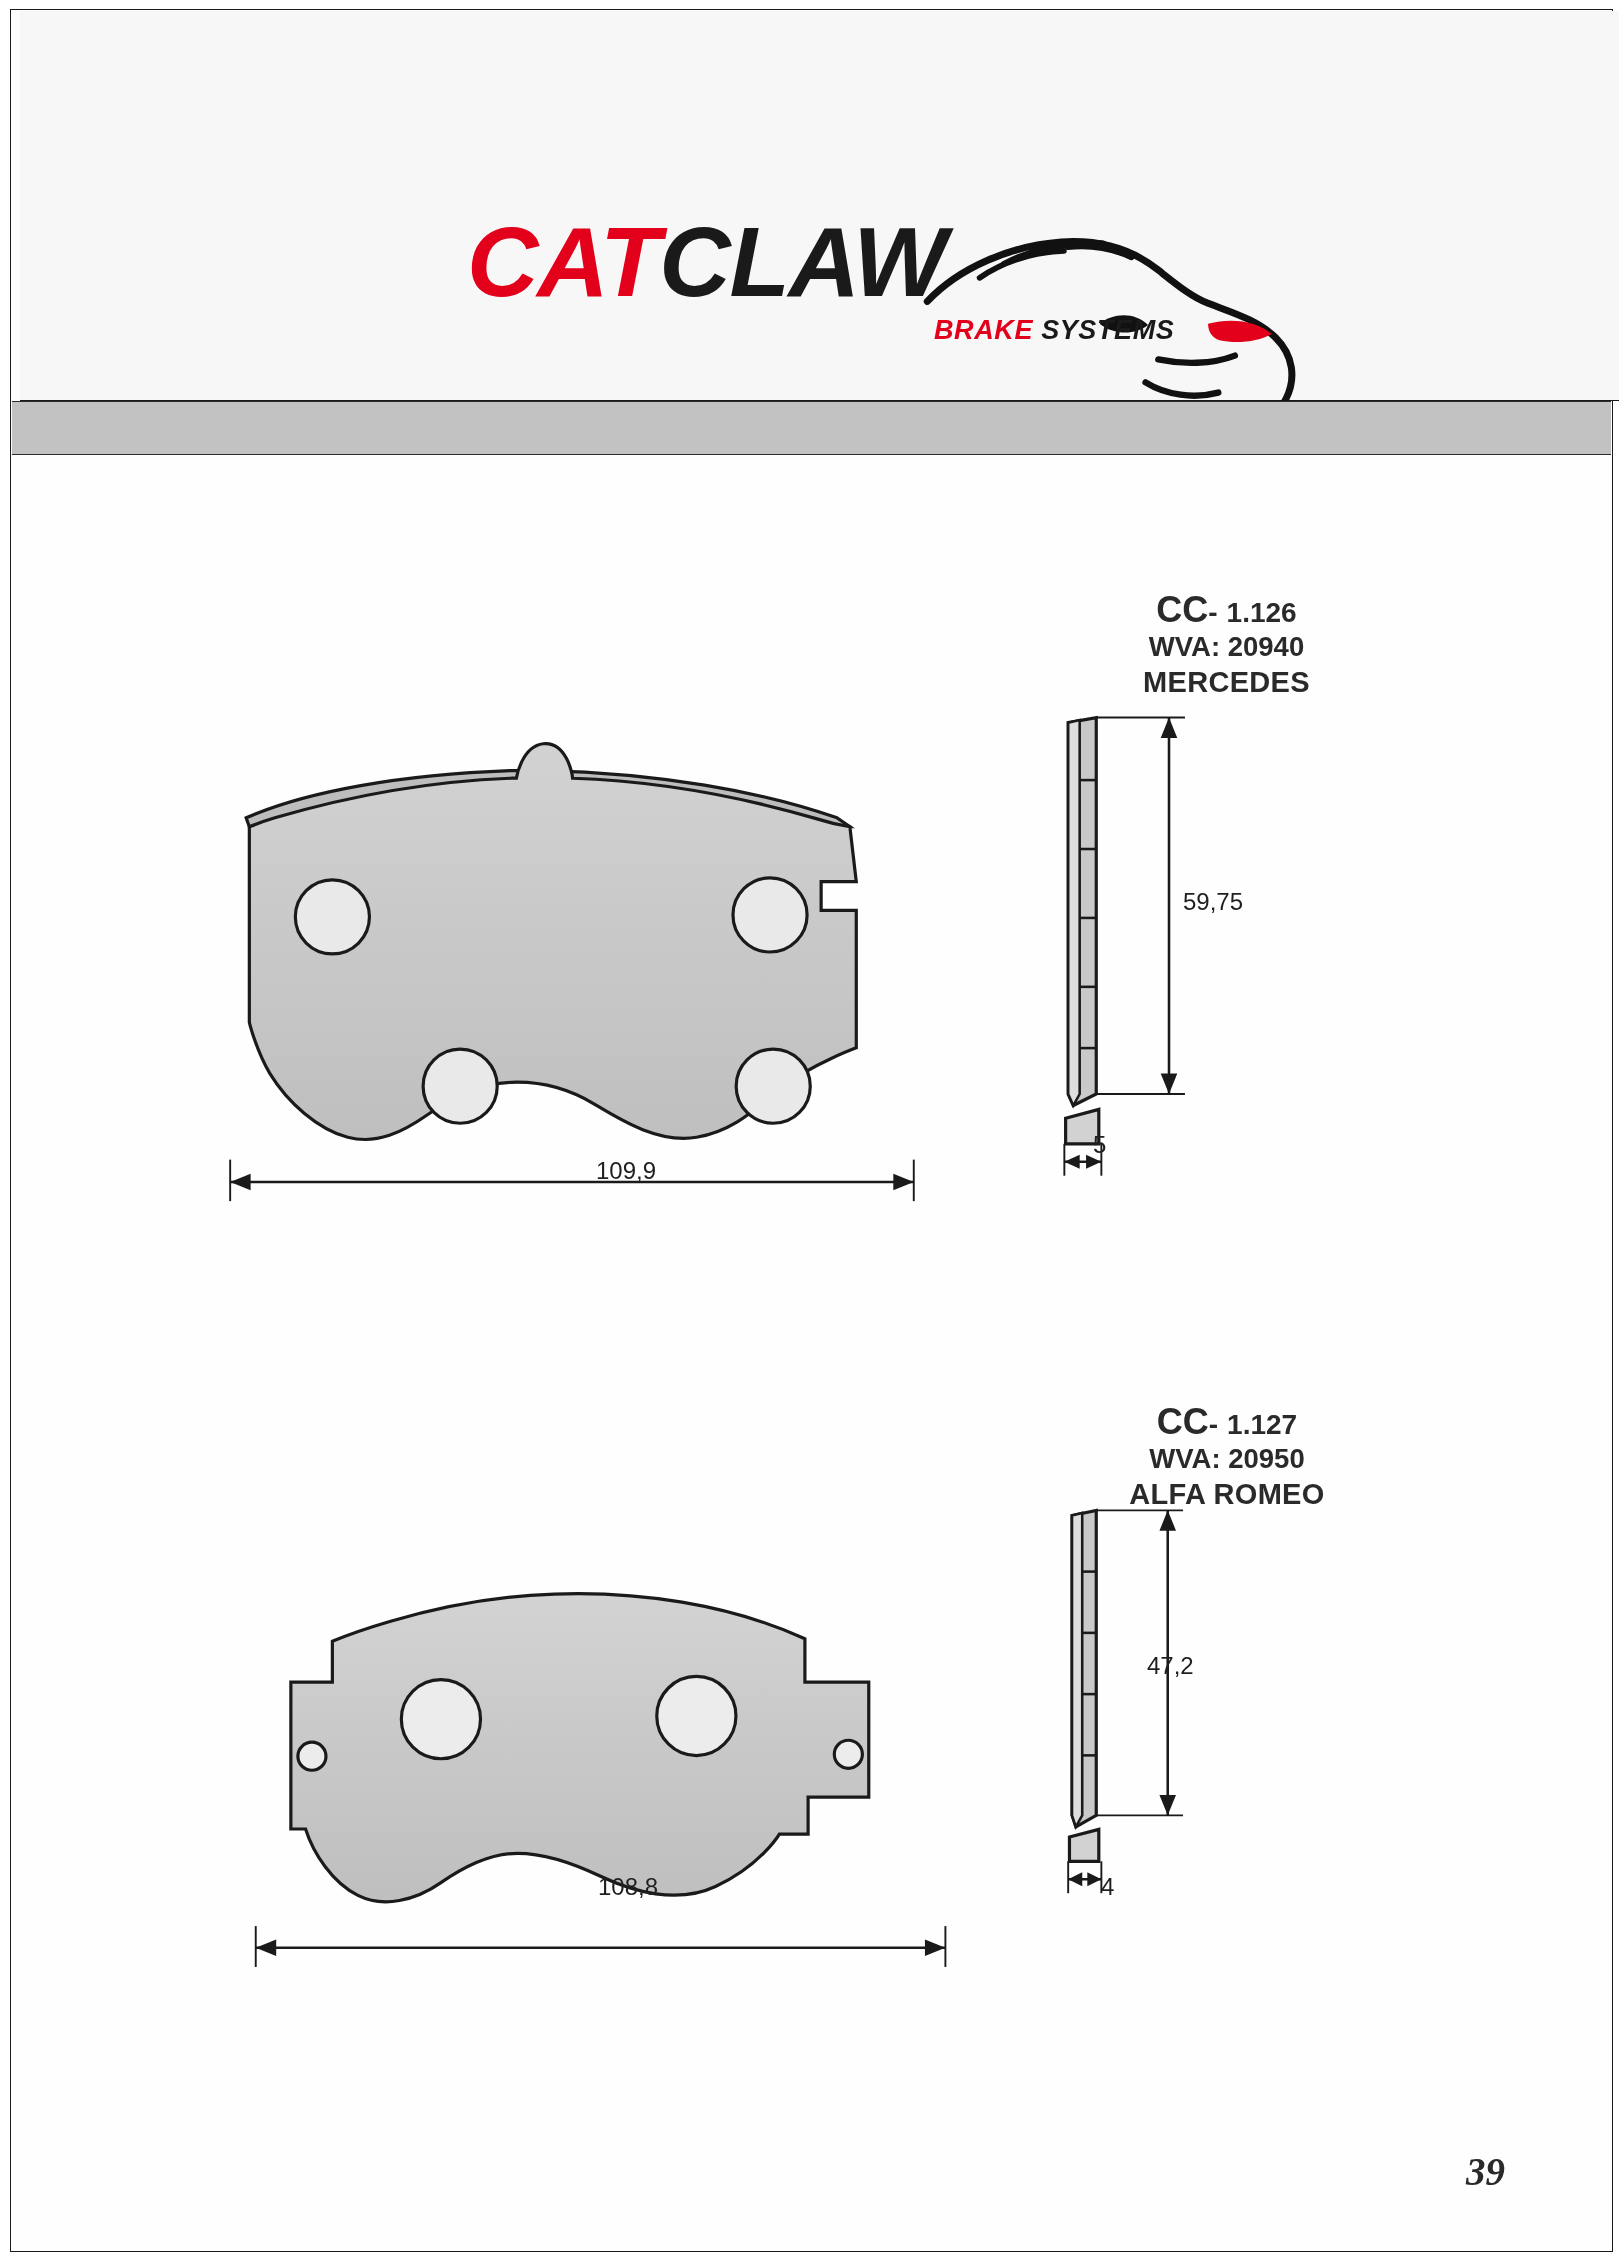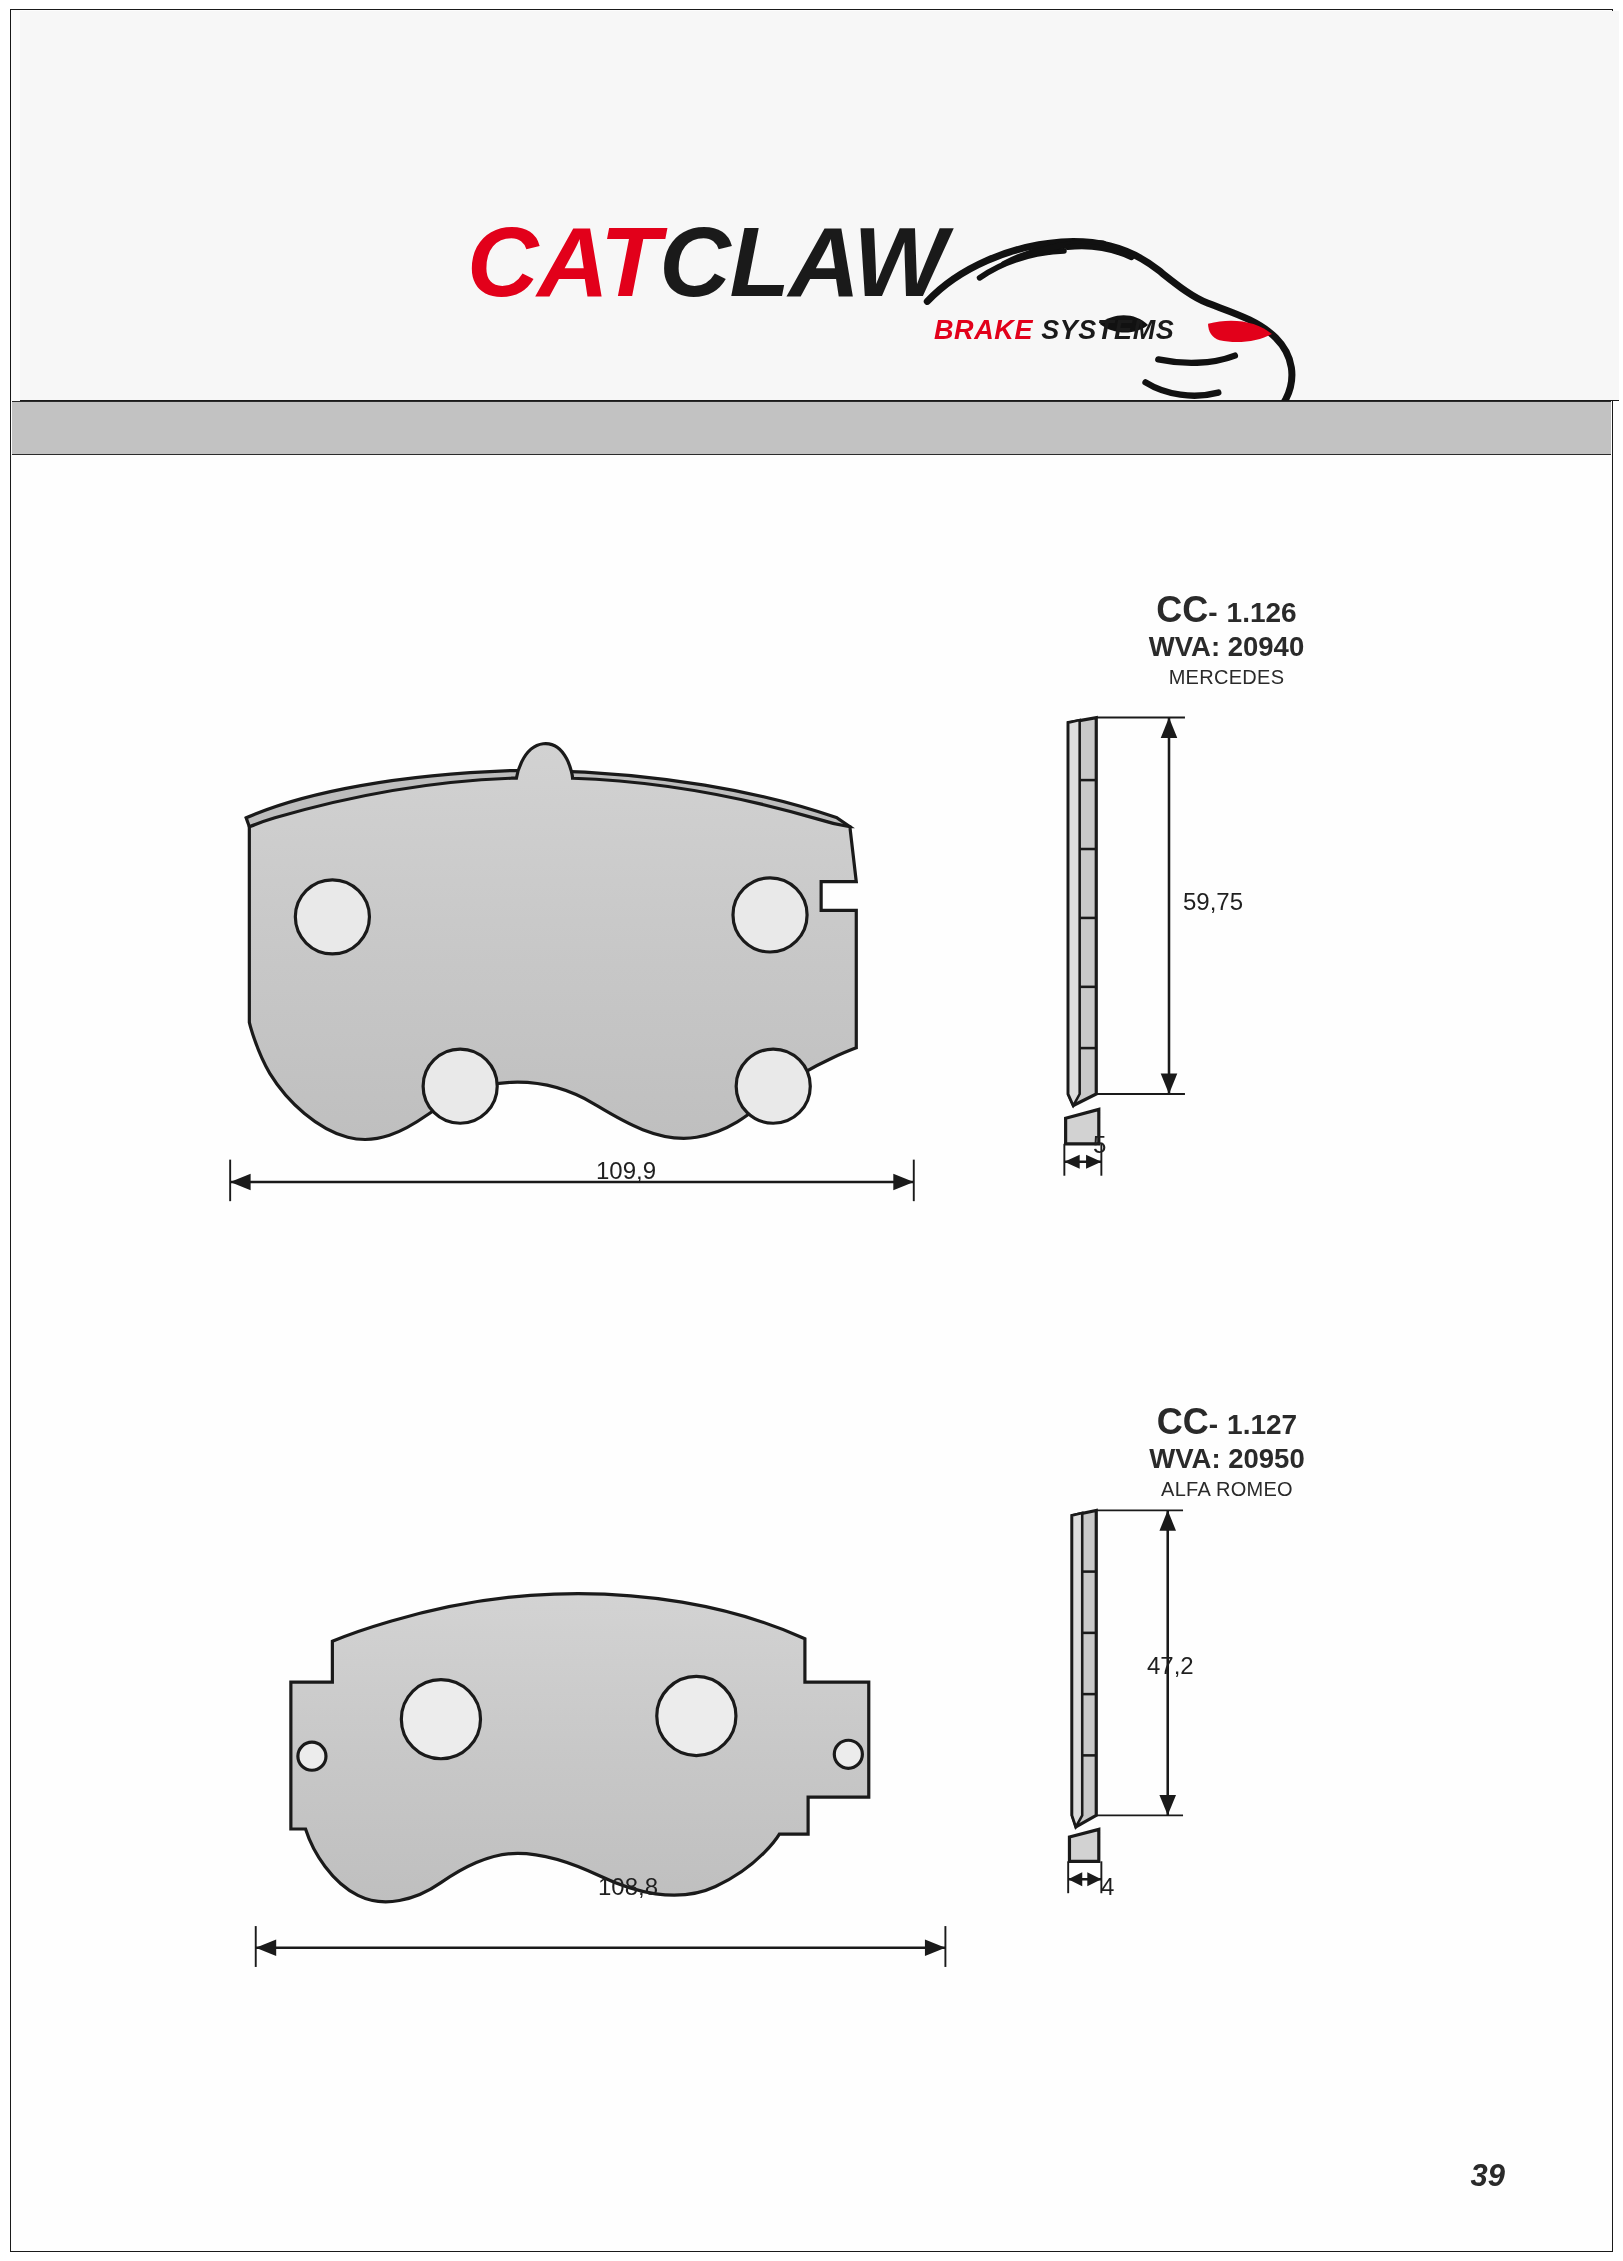--- a/index.html
+++ b/index.html
@@ -109,37 +109,38 @@
   .part-title {
     position: absolute;
     text-align: center;
     color: #2a2a2a;
     white-space: nowrap;
   }
   .code-line { font-size: 32px; font-weight: bold; line-height: 1.08; }
   .code-line .cc { font-size: 36px; }
   .code-line .num { font-size: 28px; }
   .wva-line { font-size: 27.5px; font-weight: bold; line-height: 1.25; }
-  .maker-line { font-size: 20px; font-weight: normal; line-height: 1.3; letter-spacing: 0.3px; }
+  .maker-line { font-size: 29px; font-weight: bold; line-height: 1.3; letter-spacing: 0.3px; }
 
   .dim-label {
     position: absolute;
     font-size: 24px;
     color: #1f1f1f;
     white-space: nowrap;
   }
 
   .page-number {
     position: absolute;
     right: 118px;
     bottom: 67px;
-    font-size: 31px;
+    font-size: 39px;
     font-style: italic;
     font-weight: bold;
     color: #2a2a2a;
+    font-family: Liberation Serif, serif;
   }
 
   svg { display: block; overflow: visible; }
 </style>
 </head>
 <body>
 
 <div id="page">
   <div class="page-frame"></div>
 

